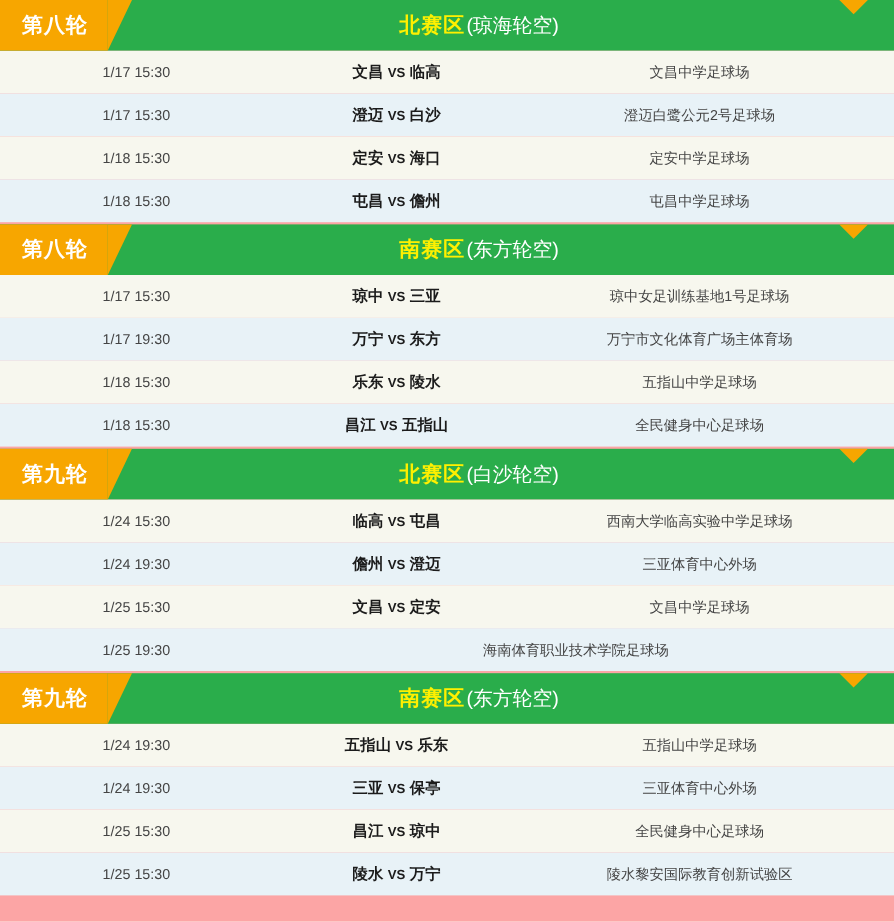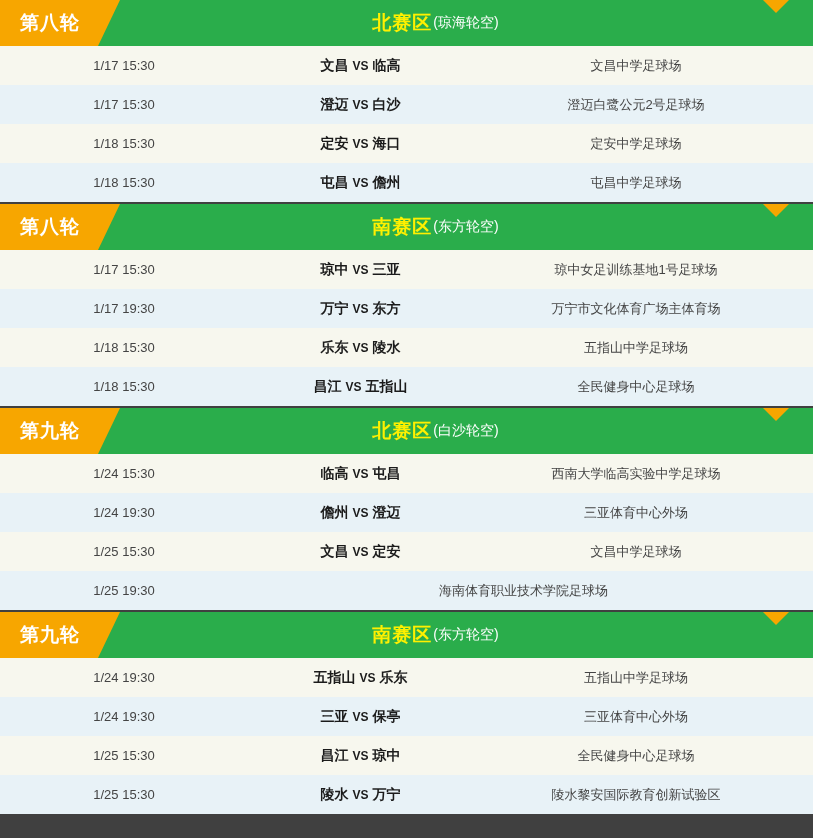--- a/index.html
+++ b/index.html
@@ -6,21 +6,21 @@
   html, body {
     margin: 0;
     padding: 0;
     background: #ffffff;
     font-family: "Liberation Sans", "DejaVu Sans", sans-serif;
   }
   #page {
     width: 813px;
     min-height: 838px;
     position: relative;
-    background: #404040;
+    background: #fca5a5;
   }
   .round-block {
     width: 813px;
     margin: 0 0 2px 0;
   }
   
   .round-header {
     position: relative;
     height: 46px;
     background: #2aad4b;
@@ -59,21 +59,21 @@
     font-size: 16px;
     padding-right: 40px;
   }
   .round-title .zone {
     font-size: 19px;
     font-weight: bold;
     color: #fff000;
     letter-spacing: 1px;
   }
   .round-title .bye {
-    font-size: 14px;
+    font-size: 18px;
     color: #ffffff;
     margin-left: 1px;
   }
   .notch {
     position: absolute;
     right: 24px;
     top: 0;
     width: 0;
     height: 0;
     border-left: 13px solid transparent;

